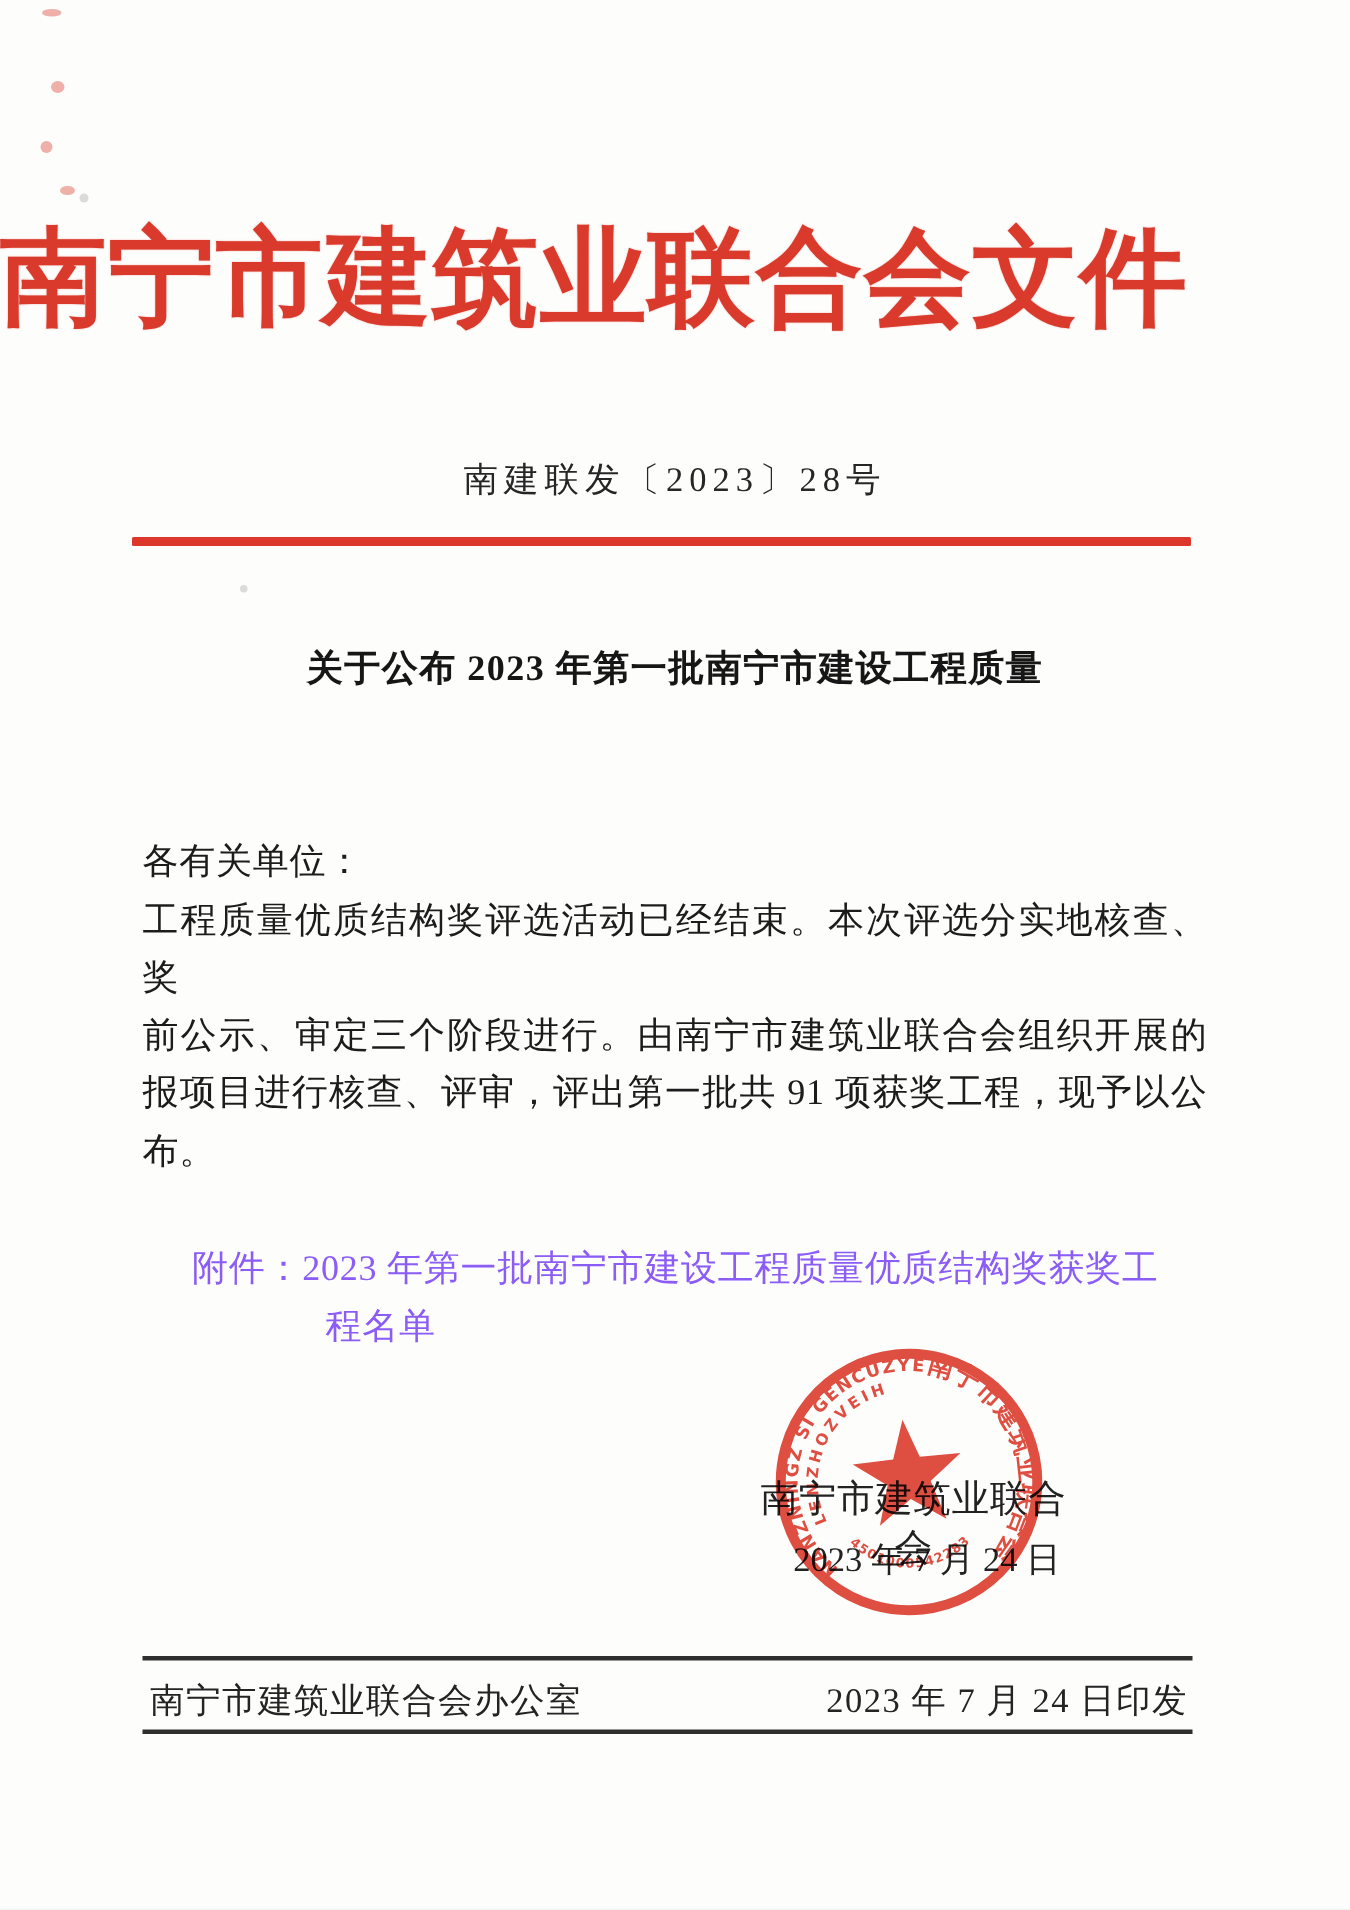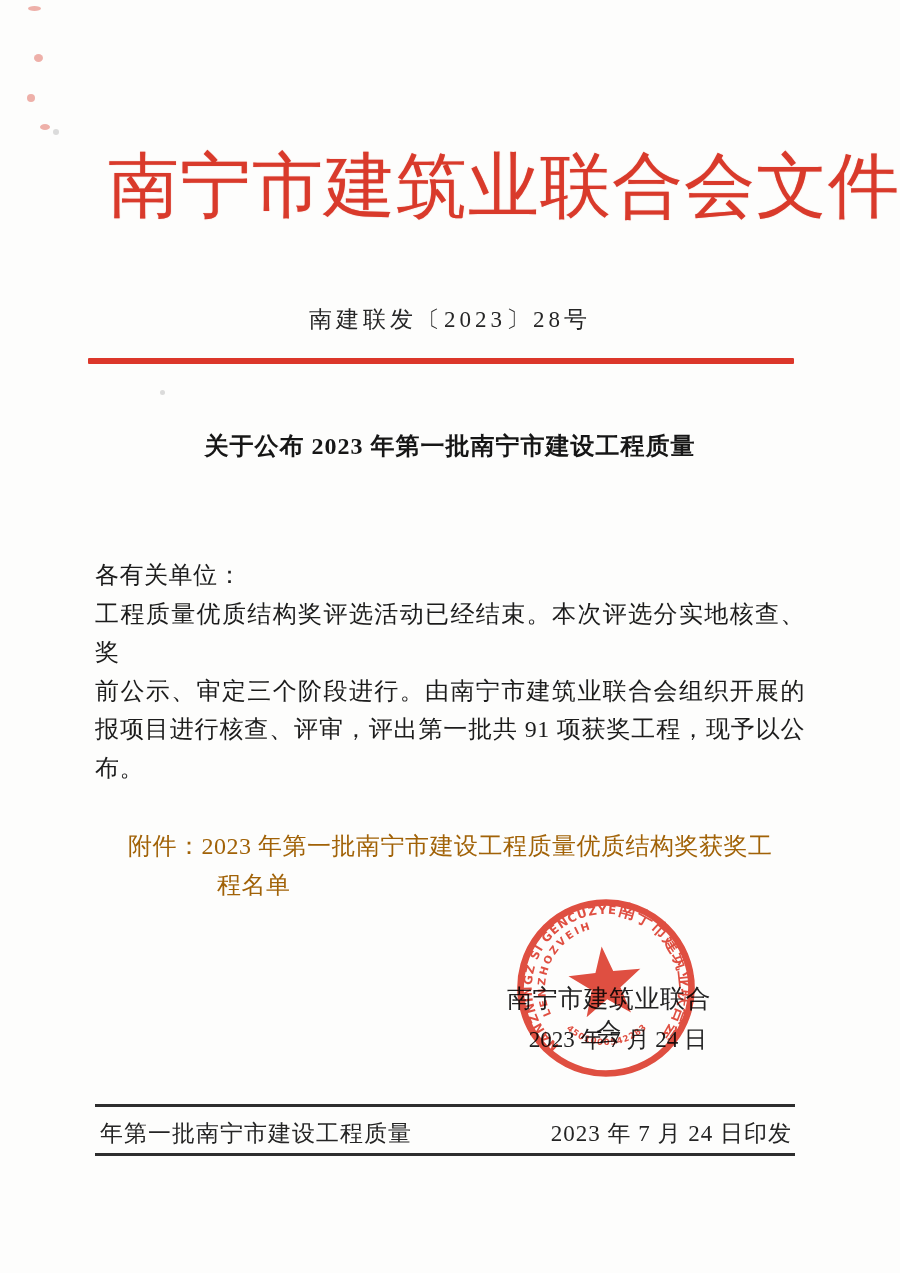--- a/index.html
+++ b/index.html
@@ -15,23 +15,23 @@
     color: #1a1a1a;
   }
   
   .speck { position: absolute; border-radius: 50%; pointer-events: none; }
   .speck.red { background: rgba(214,60,45,.4); }
   .speck.gray { background: rgba(120,120,120,.25); }
 
   .red-header {
     position: absolute;
     top: 142px; left: 0; width: 100%;
-    text-align: right;
+    text-align: left;
     font-size: 71px;
-    font-weight: normal;
+    font-weight: bold;
     letter-spacing: 1px;
     color: #d93a2b;
     line-height: 88px;
     text-shadow: 0 0 1px rgba(217,58,43,.55);
   }
   .doc-number {
     position: absolute;
     top: 304px; left: 0; width: 100%;
     text-align: center;
     font-size: 23px;
@@ -65,21 +65,21 @@
     letter-spacing: .5px;
   }
   .line-fill { text-align: justify; text-align-last: justify; }
   .indent2 { text-indent: 49px; }
   .attach-block {
     position: absolute;
     top: 827px; left: 95px;
     width: 710px;
     font-size: 24px;
     line-height: 38.6px;
-    color: #a16207;
+    color: #8b5cf6;
     letter-spacing: .5px;
   }
   .attach-l1 { padding-left: 33px; }
   .attach-l2 { padding-left: 122px; }
 
   .seal {
     position: absolute;
     top: 893px; left: 511px;
     width: 190px; height: 190px;
     opacity: .9;
@@ -180,18 +180,18 @@
         <textPath href="#arc-digits">4501000542283</textPath>
       </text>
     </g>
   </svg>
 
   <div class="sig-org">南宁市建筑业联合会</div>
   <div class="sig-date">2023 年 7 月 24 日</div>
 
   <div class="footer-rule top"></div>
   <div class="footer-row">
-    <span>年第一批南宁市建设工程质量</span>
+    <span>南宁市建筑业联合会办公室</span>
     <span>2023 年 7 月 24 日印发</span>
   </div>
   <div class="footer-rule bottom"></div>
 
 </div>
 
 </body></html>

